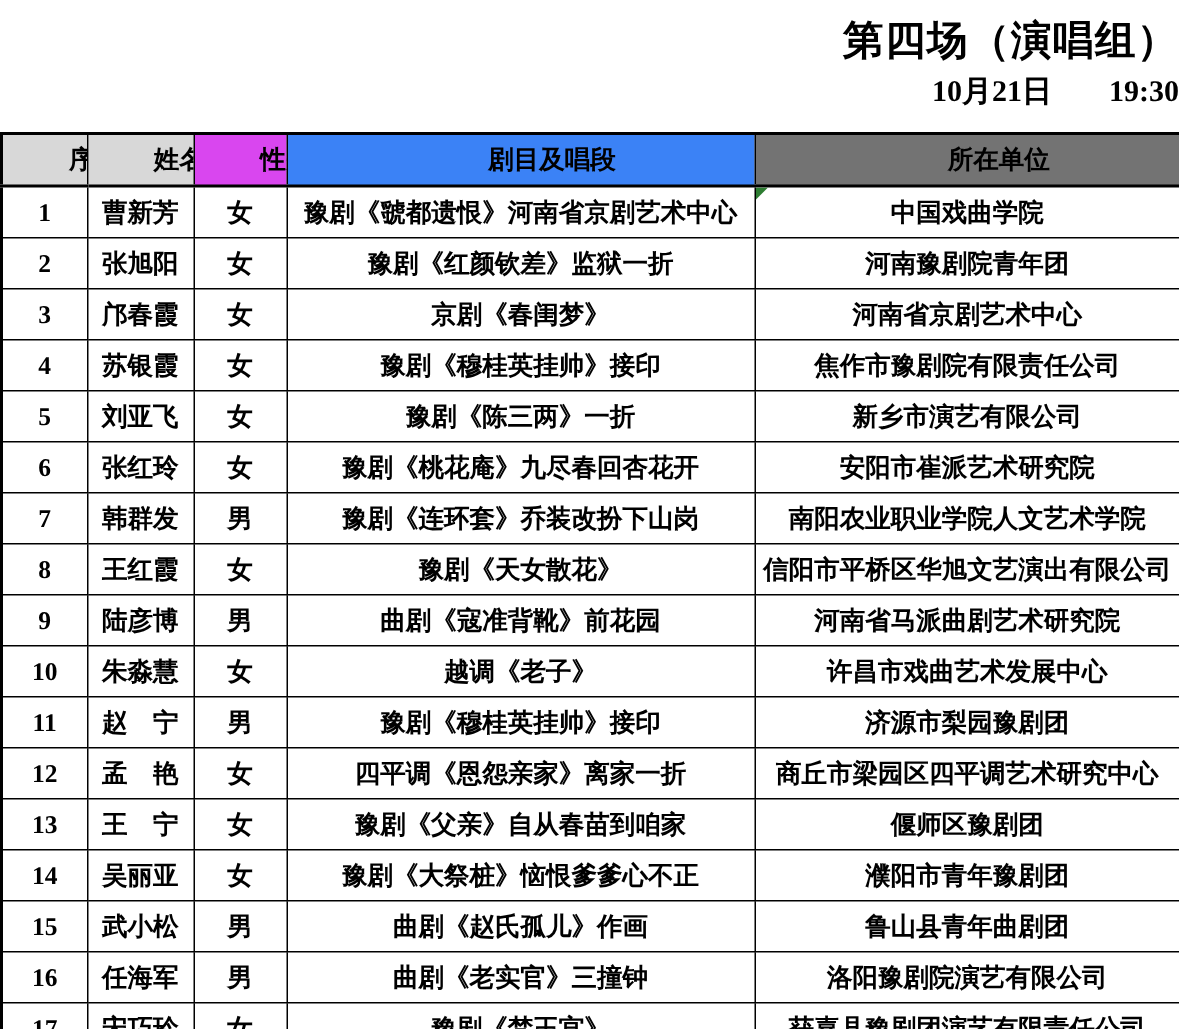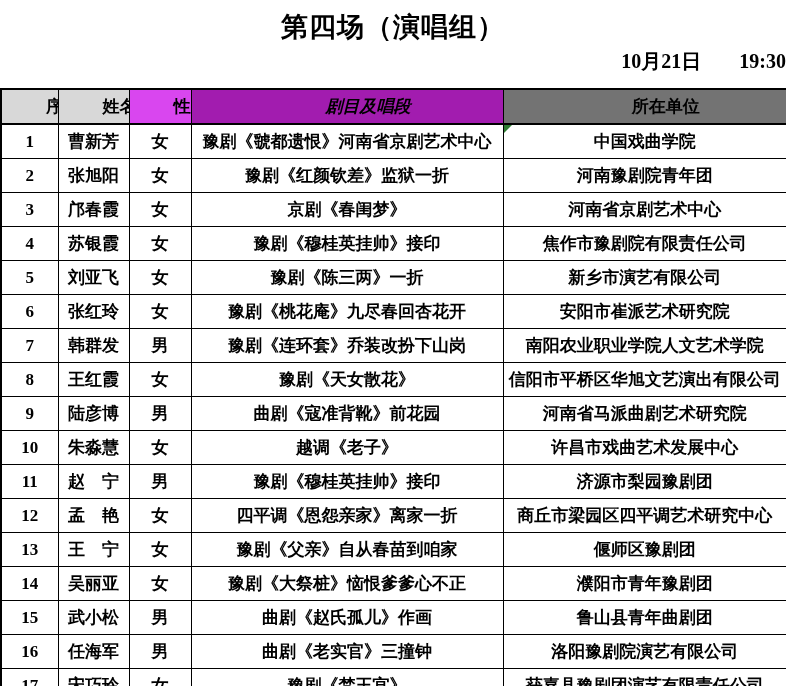--- a/index.html
+++ b/index.html
@@ -17,21 +17,21 @@
   }
   .sheet {
     width: 786px;
     height: 686px;
     position: relative;
   }
   .title {
     margin-top: 8px;
     height: 38px;
     line-height: 38px;
-    text-align: center;
+    text-align: right;
     font-size: 27px;
     letter-spacing: 1px;
   }
   .subtitle {
     height: 30px;
     line-height: 30px;
     text-align: right;
     font-size: 20px;
   }
   .subtitle .time {
@@ -92,21 +92,21 @@
       <col style="width:71px">
       <col style="width:62px">
       <col style="width:312px">
       <col style="width:284px">
     </colgroup>
     <thead>
       <tr>
           <th style="background: rgb(216, 216, 216);">序号</th>
           <th style="background: rgb(216, 216, 216);">姓名</th>
           <th style="background: #d946ef;">性别</th>
-          <th style="background: #a21caf; font-style: italic;">剧目及唱段</th>
+          <th style="background: #3b82f6;">剧目及唱段</th>
           <th style="background: #737373;">所在单位</th>
         </tr>
     </thead>
     <tbody>
         <tr>
           <td>1</td>
           <td>曹新芳</td>
           <td>女</td>
           <td>豫剧《虢都遗恨》河南省京剧艺术中心</td>
           <td class="org-cell">中国戏曲学院<span class="green-triangle" style="border-top-color: rgb(46, 125, 50);"></span></td>

